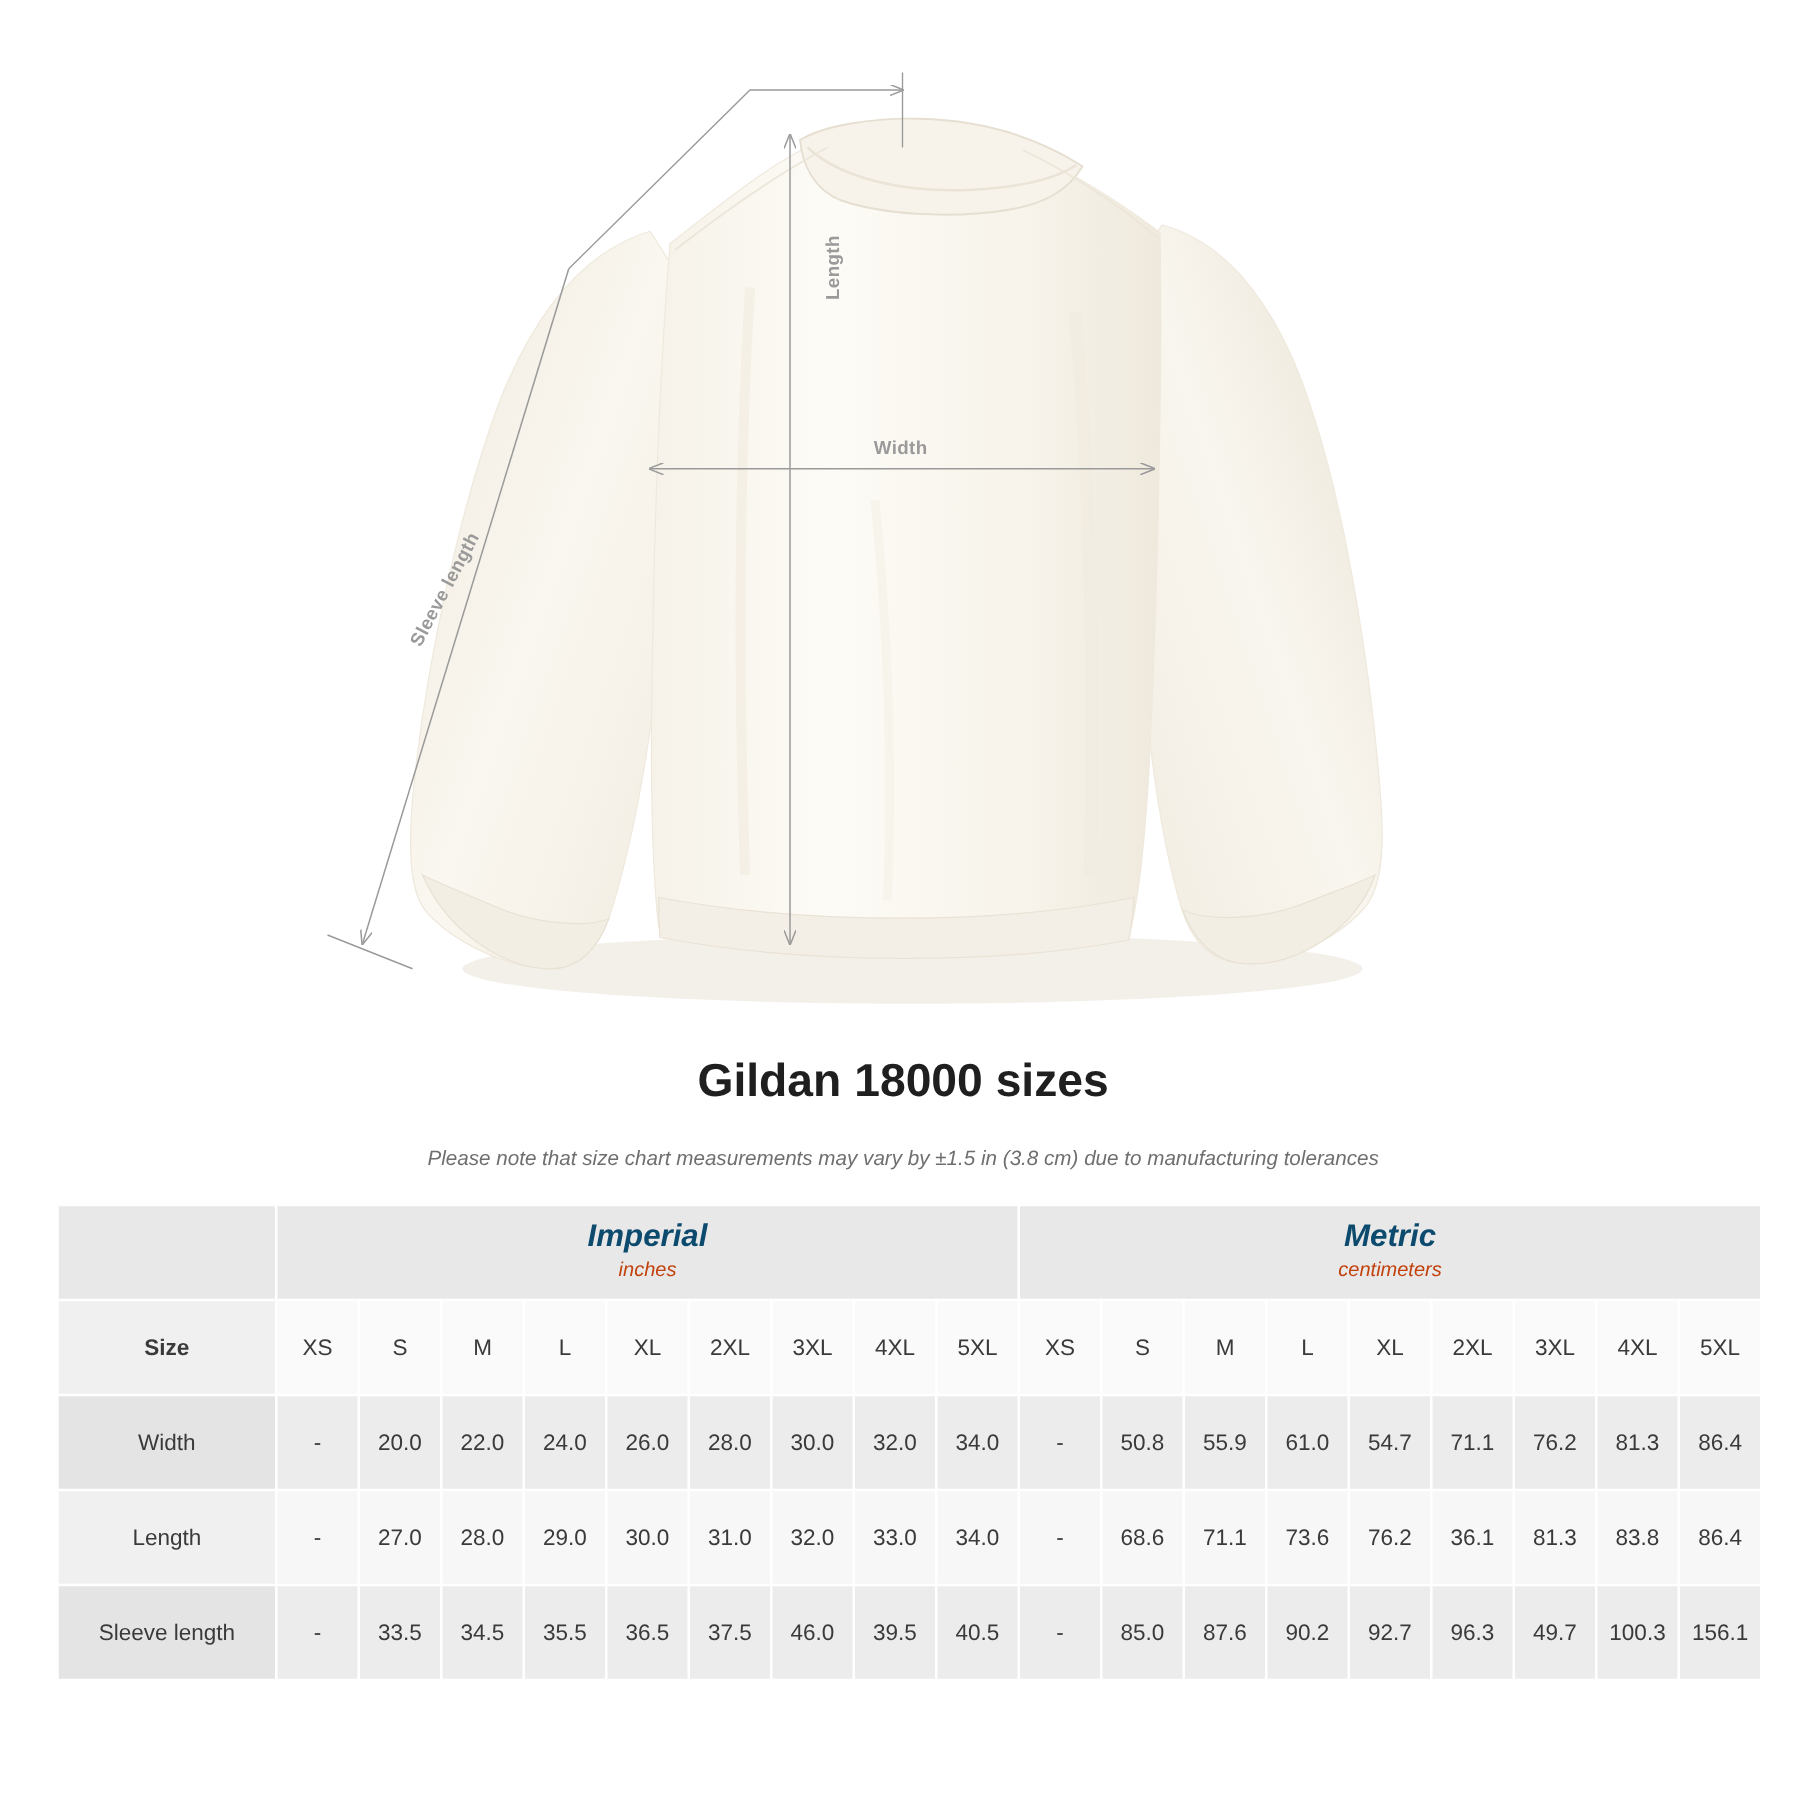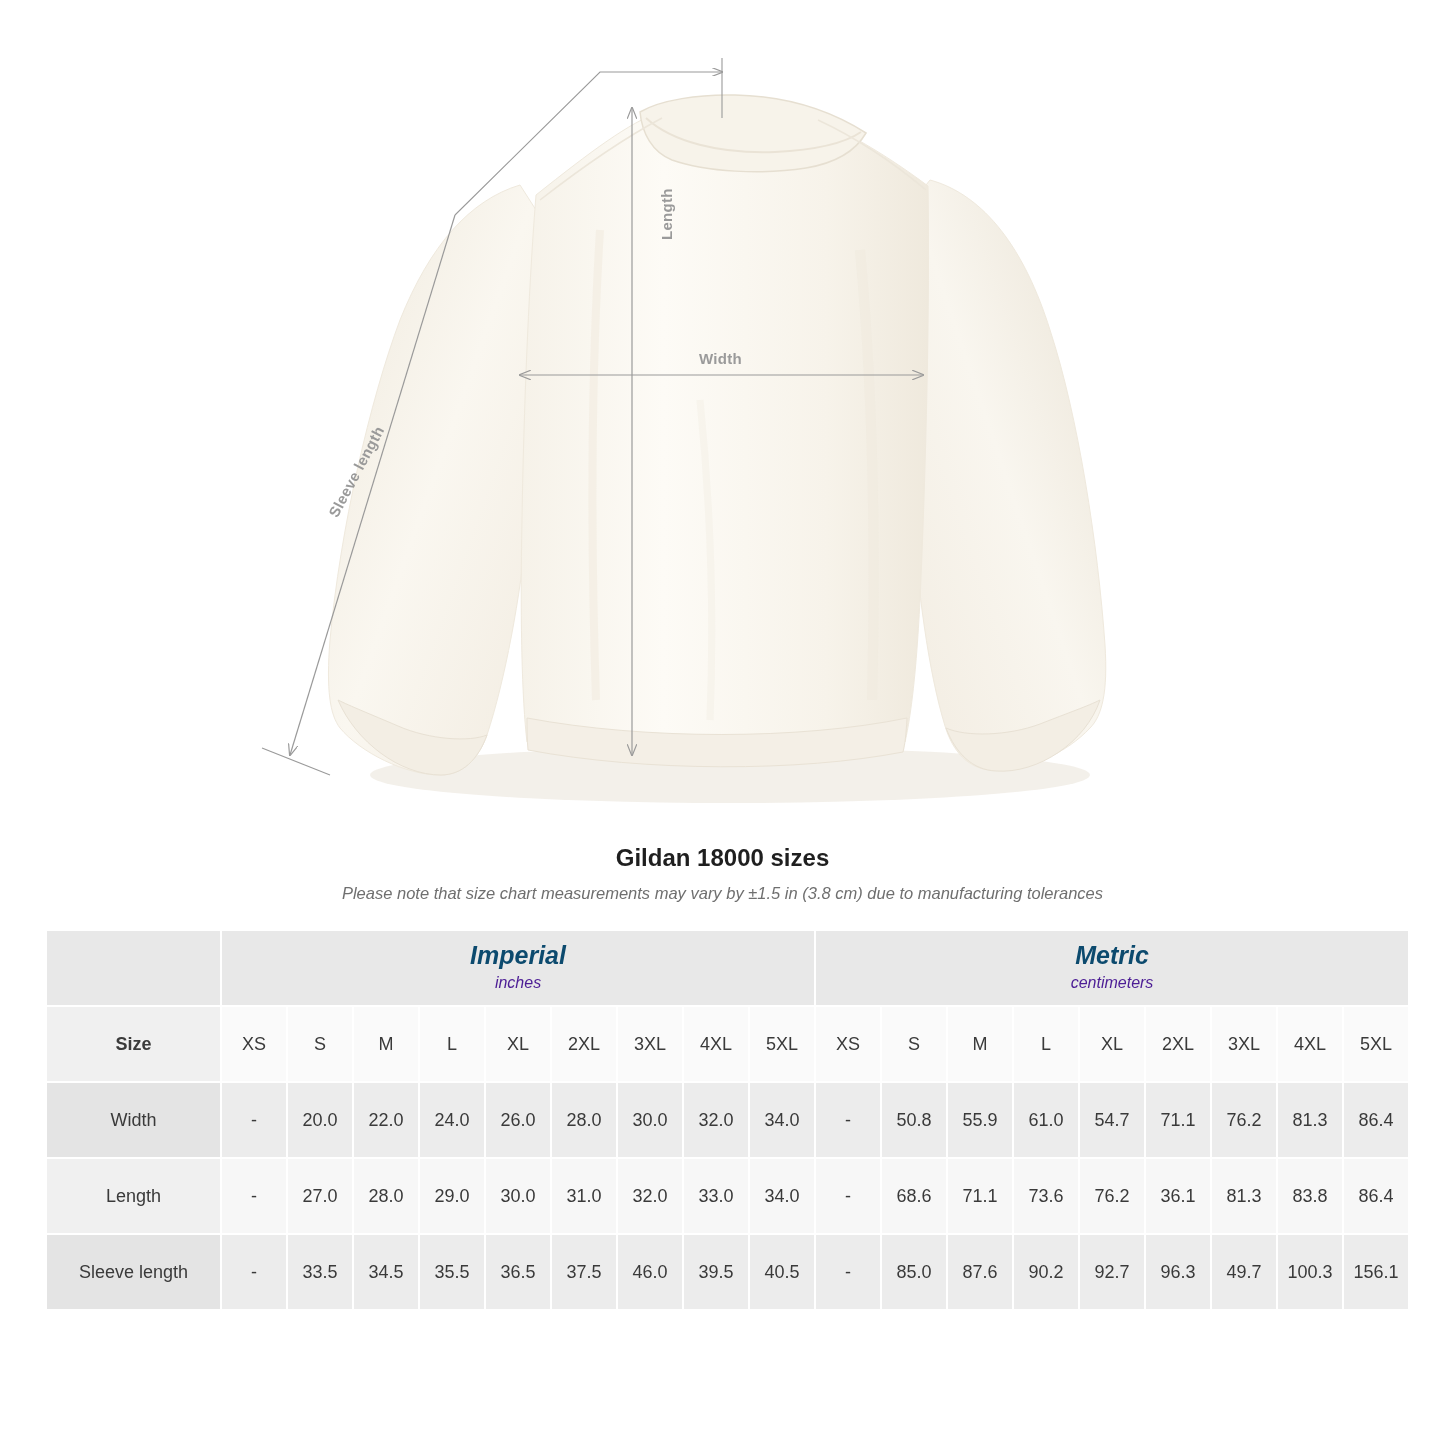--- a/index.html
+++ b/index.html
@@ -43,30 +43,30 @@
     transform: rotate(-62deg);
     transform-origin: left top;
   }
 
   
   .title-block {
     text-align: center;
     margin-top: 14px;
   }
   .chart-title {
-    font-size: 24px;
+    font-size: 37px;
     font-weight: bold;
     color: #1f1f1f;
     margin: 0;
   }
   .chart-note {
     font-size: 16.5px;
     font-style: italic;
     color: #6f6f6f;
-    margin-top: 12px;
+    margin-top: 32px;
   }
 
   
   .table-wrap {
     margin: 26px 45px 0 45px;
   }
   table.size-table {
     border-collapse: collapse;
     width: 1355px;
     table-layout: fixed;
@@ -89,21 +89,21 @@
   .unit-name {
     font-size: 25px;
     font-style: italic;
     font-weight: bold;
     color: #0c4a6e;
     line-height: 1.15;
   }
   .unit-sub {
     font-size: 16px;
     font-style: italic;
-    color: #4c1d95;
+    color: #c2410c;
     line-height: 1.6;
   }
   .corner-cell {
     background: #e8e8e8;
   }
 
   
   .hdr-row td {
     background: #fafafa;
     font-size: 18px;

